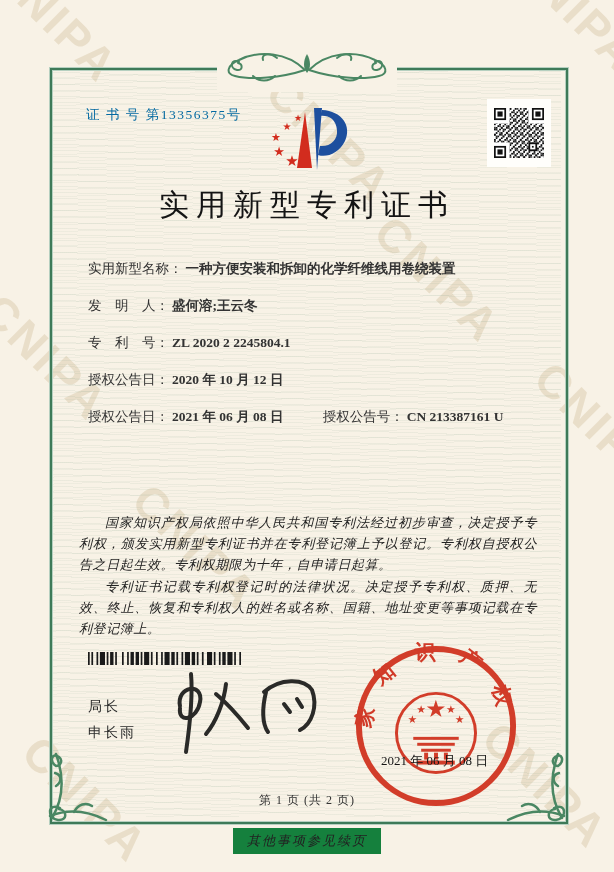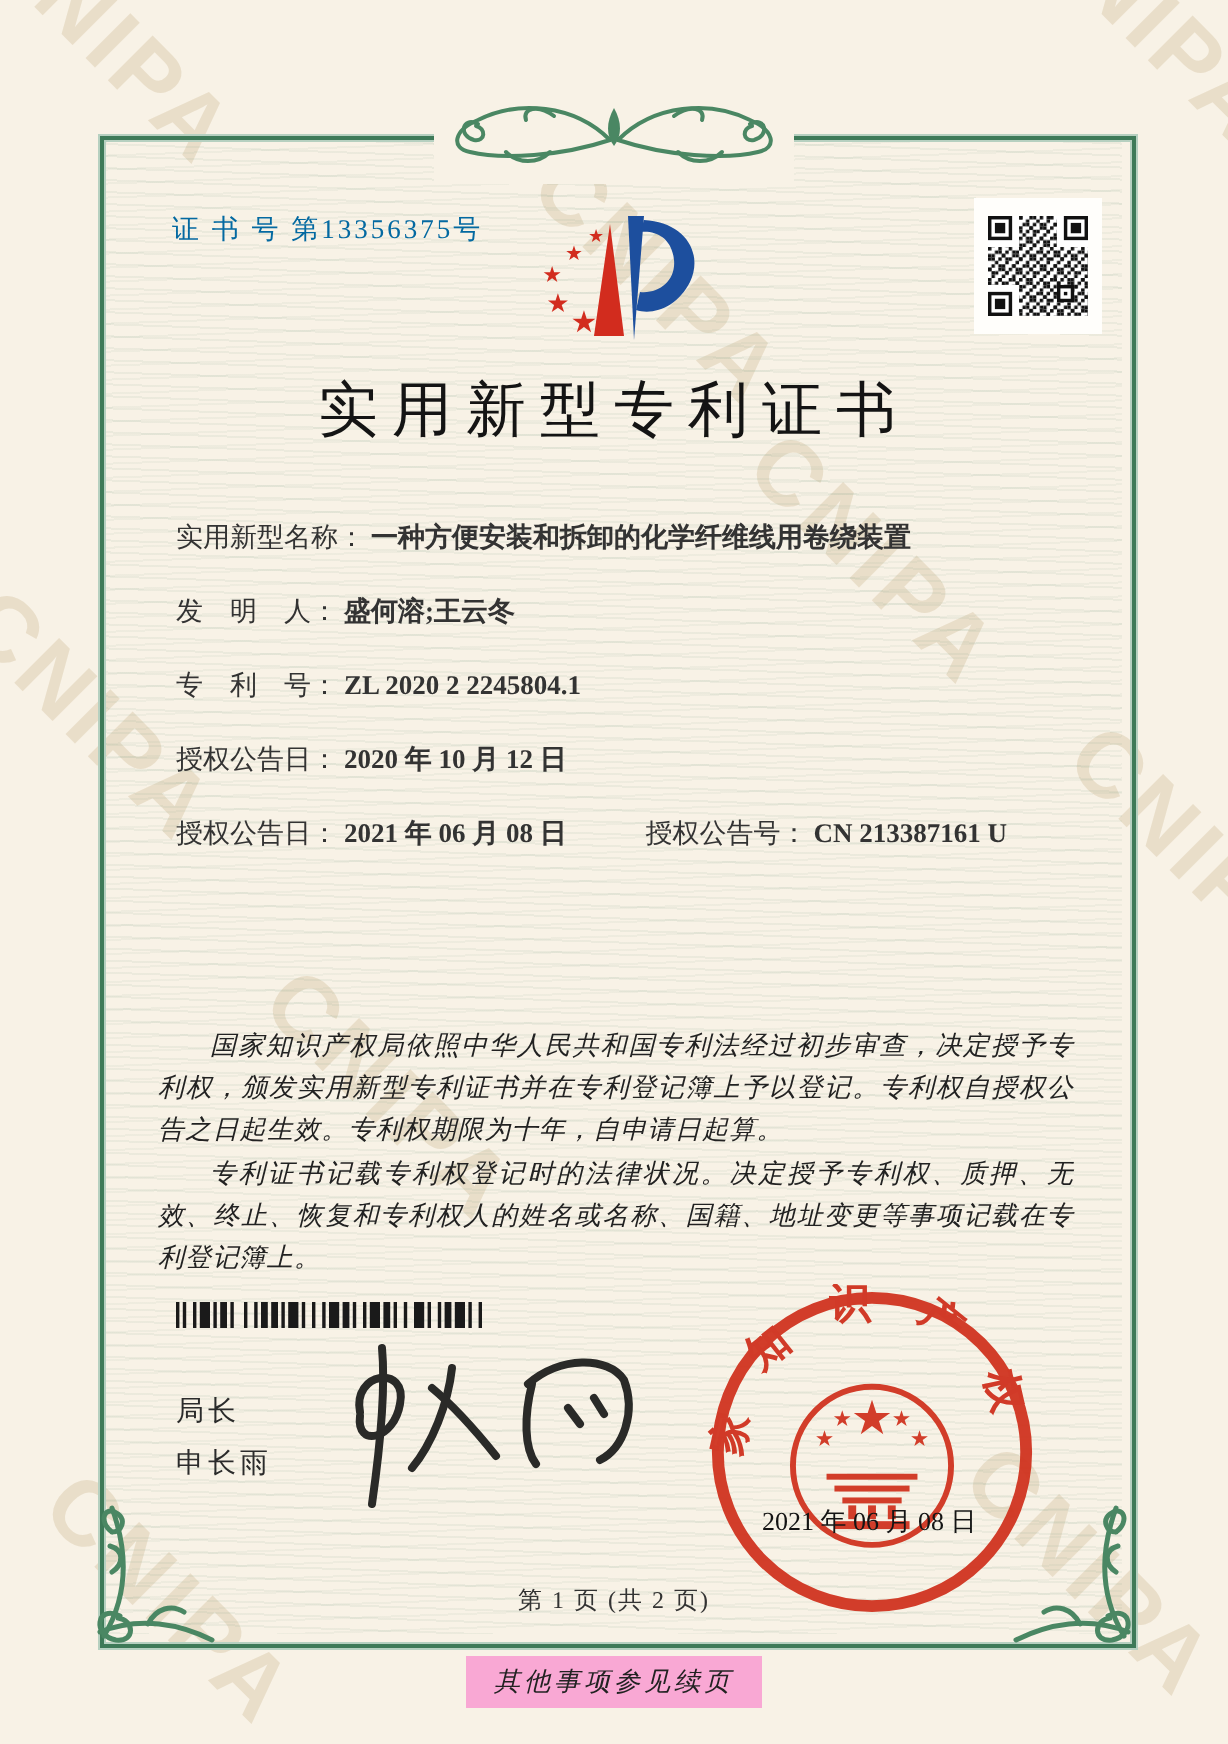--- a/index.html
+++ b/index.html
@@ -67,21 +67,21 @@
     white-space:nowrap;z-index:4;
   }
   .page-info{
     position:absolute;left:0;right:0;top:792px;text-align:center;
     font-size:12px;letter-spacing:1px;color:#333;z-index:2;
   }
   .footer-note{
     position:absolute;left:0;right:0;top:828px;text-align:center;z-index:2;
   }
   .footer-note span{
-    display:inline-block;background:#f9a8d4;padding:4px 14px;
+    display:inline-block;background:#15803d;padding:4px 14px;
     font-style:italic;font-size:13px;letter-spacing:2px;color:#222;
   }
 </style>
 </head>
 <body>
 
 <div class="page">
 
   <span class="wm" style="left:-22px;top:-8px">CNIPA</span>
   <span class="wm" style="left:498px;top:-18px">CNIPA</span>

